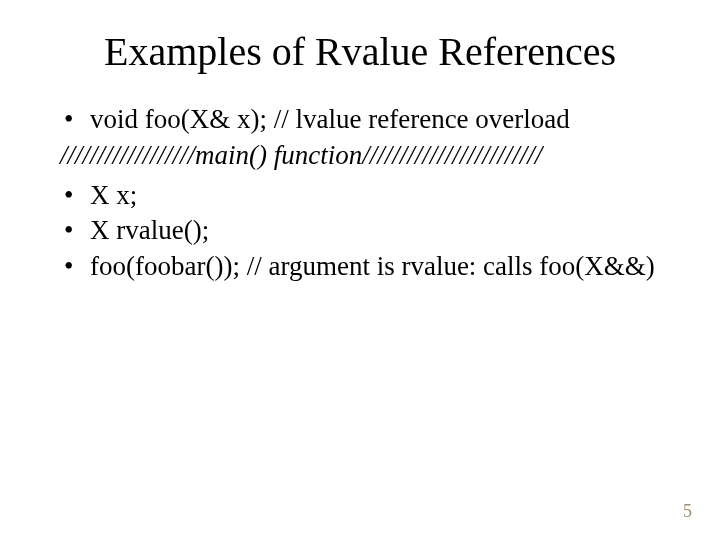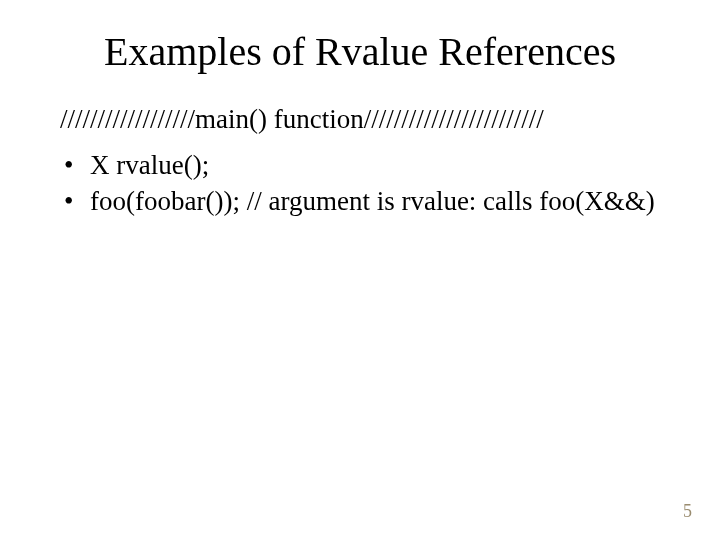--- a/index.html
+++ b/index.html
@@ -43,45 +43,48 @@
   ul.bullets > li::before {
     content: "•";
     position: absolute;
     left: 4px;
     top: 0;
     font-size: 27px;
     line-height: 1.25;
   }
   .plainline {
     padding-left: 0;
-    margin: 0 0 12px 0;
+    margin: 0 0 6px 0;
+    font-style: italic;
   }
   .pagenum {
     position: absolute;
     right: 28px;
     bottom: 18px;
     font-size: 18px;
     color: #9a8c6f;
     font-family: "Times New Roman", Times, serif;
   }
 </style>
 </head>
 <body>
 
 <div class="slide">
 
   <h1 class="title">Examples of Rvalue References</h1>
 
   <div class="body">
     <ul class="bullets">
+      <li>void foo(X&amp; x); // lvalue reference overload</li>
     </ul>
 
     <div class="plainline">//////////////////main() function////////////////////////</div>
 
     <ul class="bullets">
+      <li>X x;</li>
       <li>X rvalue();</li>
       <li>foo(foobar()); // argument is rvalue: calls foo(X&amp;&amp;)</li>
     </ul>
   </div>
 
   <div class="pagenum">5</div>
 
 </div>
 
 </body></html>

